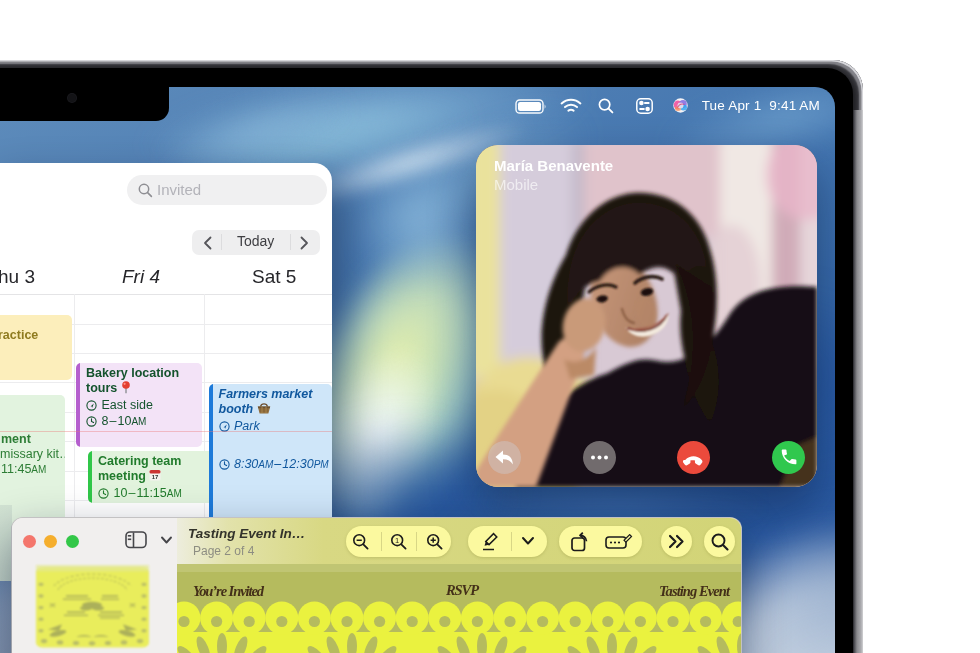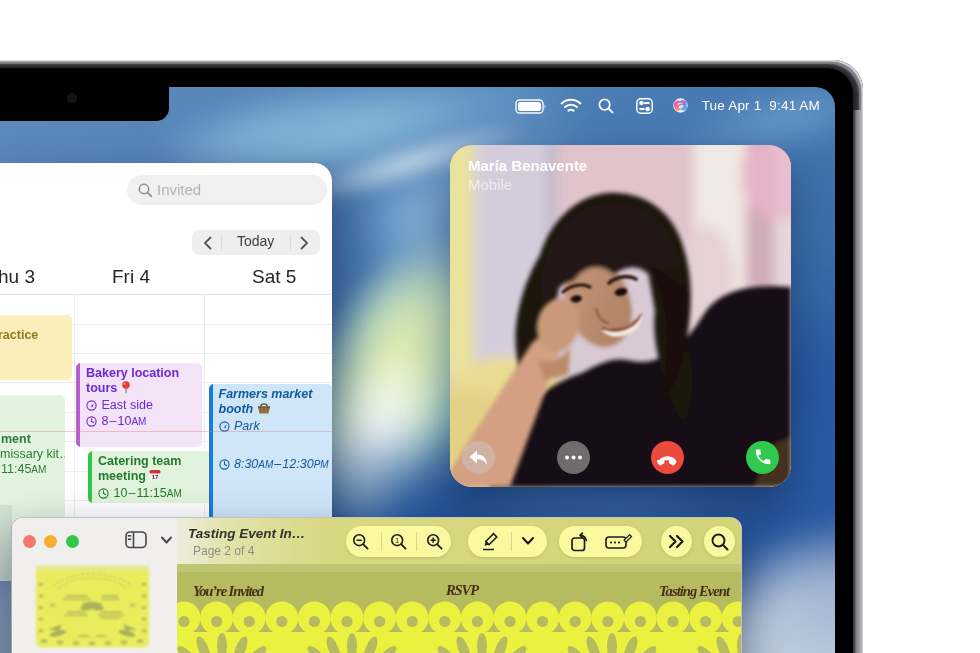--- a/index.html
+++ b/index.html
@@ -42,21 +42,21 @@
   .gline { position:absolute; left:0; width:344px; height:1px; background:#ececee; }
   .vline { position:absolute; top:131.5px; bottom:0; width:1px; background:#ececee; }
   .ev { position:absolute; border-radius:5px; font-size:12.5px; line-height:14.5px; overflow:hidden; }
   .ev div { white-space:nowrap; }
   .ev .bar { position:absolute; left:0; top:0; bottom:0; width:4px; }
   .ev .tt { font-weight:bold; }
   .sc { font-size:10px; }
   svg.ic { vertical-align:-1.5px; margin-right:1px; }
 
   
-  #ft { position:absolute; left:450px; top:57.5px; width:341px; height:342px;
+  #ft { position:absolute; left:476px; top:57.5px; width:341px; height:342px;
         border-radius:22px; overflow:hidden; background:#000000;
         box-shadow:0 22px 45px rgba(5,15,45,.4); }
   #ft .name { position:absolute; left:18px; top:12px; font-size:15px; font-weight:bold; color:#fff; z-index:5;}
   #ft .sub  { position:absolute; left:18px; top:31px; font-size:15px; color:rgba(255,255,255,.62); z-index:5;}
   .ftbtn { position:absolute; top:296px; width:33px; height:33px; border-radius:50%; z-index:6; }
 
   
   #pv { position:absolute; left:11px; top:429.5px; width:731px; height:230px;
         border-radius:12px; overflow:hidden; background:#f1efed;
         border:1px solid rgba(140,140,145,.45);
@@ -146,21 +146,21 @@
           <path d="M7.5 1.5 L2 7 L7.5 12.5" fill="none" stroke="#55555a" stroke-width="1.8" stroke-linecap="round" stroke-linejoin="round"></path>
         </svg>
       <div style="position:absolute;left:29px;top:4px;width:1px;height:16px;background:#dcdcde;"></div>
       <span style="position:absolute;left:45px;top:3px;">Today</span>
       <div style="position:absolute;left:98px;top:4px;width:1px;height:16px;background:#dcdcde;"></div>
       <svg style="position:absolute;right:11px;top:5.5px" width="9" height="14" viewBox="0 0 9 14">
           <path d="M1.5 1.5 L7 7 L1.5 12.5" fill="none" stroke="#55555a" stroke-width="1.8" stroke-linecap="round" stroke-linejoin="round"></path>
         </svg>
     </div>
     <div class="dayhdr" style="left:10px;">hu 3</div>
-    <div class="dayhdr" style="left:124px;">Fri 4</div>
+    <div class="dayhdr" style="left:134px;font-style:italic;">Fri 4</div>
     <div class="dayhdr" style="left:264px;text-align:center;">Sat 5</div>
 
     <div class="gline" style="top:131.5px;background:#e4e4e6;"></div>
     <div class="gline" style="top:161px;"></div>
     <div class="gline" style="top:190.4px;"></div>
     <div class="gline" style="top:219.8px;"></div>
     <div class="gline" style="top:249.2px;"></div>
     <div class="gline" style="top:278.6px;"></div>
     <div class="gline" style="top:308px;"></div>
     <div class="gline" style="top:337.4px;"></div>
@@ -171,21 +171,21 @@
     <div style="position:absolute;left:0;top:268.5px;width:344px;height:1px;background:rgba(235,120,120,.4);z-index:3;"></div>
 
     <div class="ev" style="left:0;top:152px;width:84px;height:65px;background:#fceebb;color:#8f7b20;">
       <div class="tt" style="position:absolute;left:10px;top:13px;">ractice</div>
     </div>
     <div class="ev" style="left:0;top:232px;width:77px;height:186px;background:#e2f3df;color:#2d7d35;">
       <div class="tt" style="position:absolute;left:13px;top:37px;">ment</div>
       <div style="position:absolute;left:12px;top:52px;">missary kit…</div>
       <div style="position:absolute;left:13px;top:67px;">11:45<span class="sc">AM</span></div>
     </div>
-    <div class="ev" style="left:88px;top:200.5px;width:126px;height:84px;background:#f3e3f7;color:#6d28d9;">
+    <div class="ev" style="left:88px;top:200.5px;width:126px;height:84px;background:#f3e3f7;color:#14532d;">
       <div class="bar" style="background:#b55fce;"></div>
       <div class="tt" style="position:absolute;left:10px;top:3px;">Bakery location<br>tours <svg width="10" height="13" viewBox="0 0 10 13" style="vertical-align:-2px">
             <line x1="5" y1="6" x2="5" y2="12.3" stroke="#9a9aa0" stroke-width="1.6"></line>
             <circle cx="5" cy="4" r="3.8" fill="#e33e31"></circle>
             <circle cx="3.6" cy="2.8" r="1.1" fill="#ff8f84"></circle>
           </svg></div>
       <div style="position:absolute;left:10px;top:35px;"><svg class="ic" width="11" height="11" viewBox="0 0 11 11">
             <circle cx="5.5" cy="5.5" r="4.6" fill="none" stroke="currentColor" stroke-width="1.1"></circle>
             <path d="M3.4 7.6 L7.8 3.4 L6.2 7.8 L5.2 5.9 Z" fill="currentColor"></path>
           </svg> East side</div>

